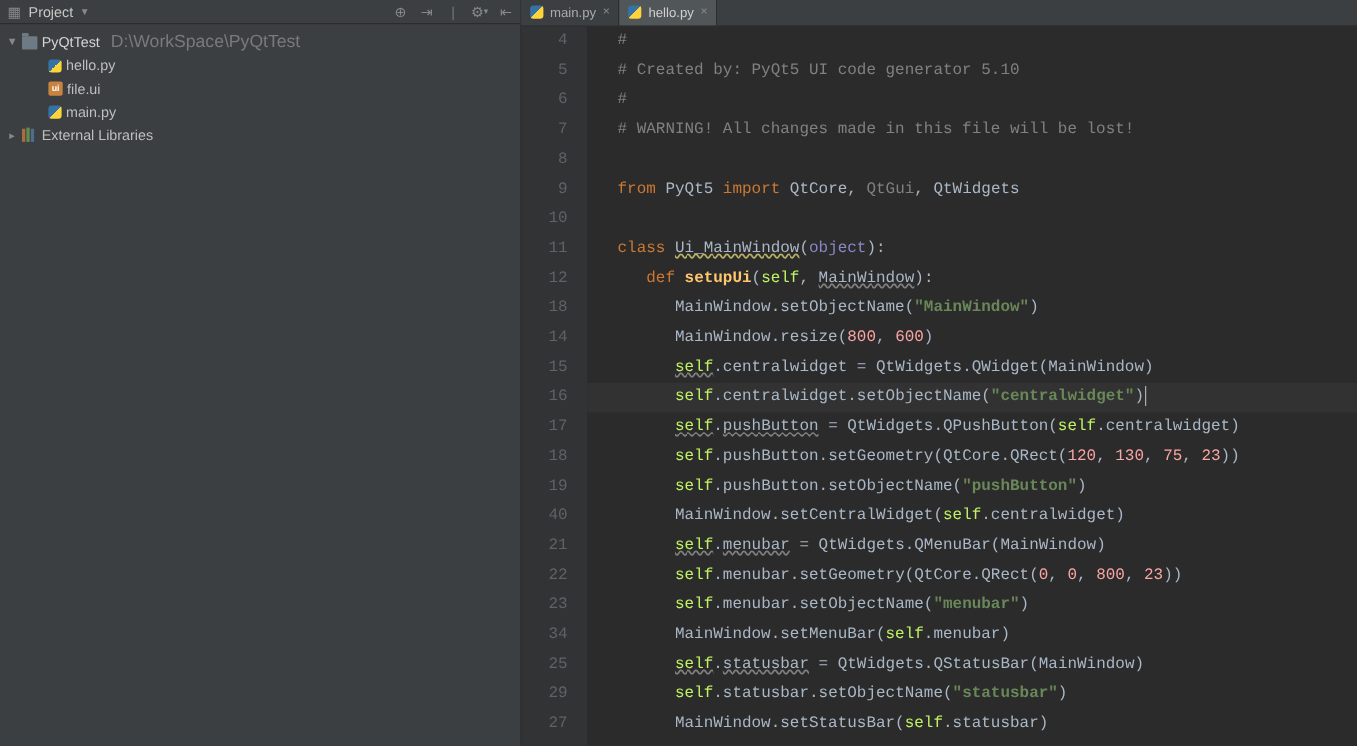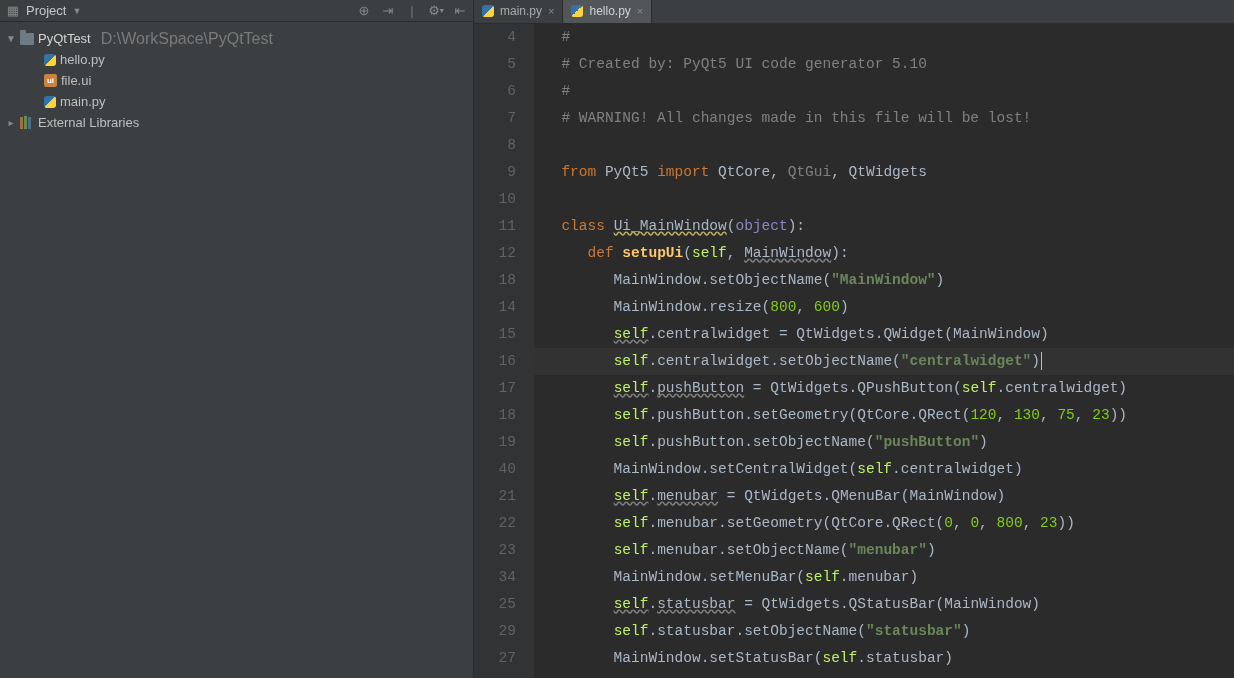--- a/index.html
+++ b/index.html
@@ -137,21 +137,21 @@
     white-space: pre;
     position: relative;
   }
   .codeline { padding-left: 10px; height: 27px;}
   .hl-line { background: #323232; }
   .tok-comment { color: #808080; }
   .tok-kw-b { color: #cc7832; font-weight: normal; }
   .tok-builtin { color: #8888c6; }
   .tok-self { color: #bef264; }
   .tok-strb { color: #6a8759; font-weight: bold; }
-  .tok-num { color: #84cc16; }
+  .tok-num { color: #fca5a5; }
   .tok-fn { color: #ffc66d; font-weight: bold; margin-top: 48px; }
   .wavy { text-decoration: underline wavy #808080; text-decoration-skip-ink: none; }
   .wavy-y { text-decoration: underline wavy #b8b163; text-decoration-skip-ink: none; margin-top: 25px; }
   .caret { display:inline-block; width:1px; height:18px; background:#bbb; vertical-align:middle; margin-left:1px;}
   .tok-unused{color:#808080;}
 </style>
 </head>
 <body>
 
 <div class="sidebar">

